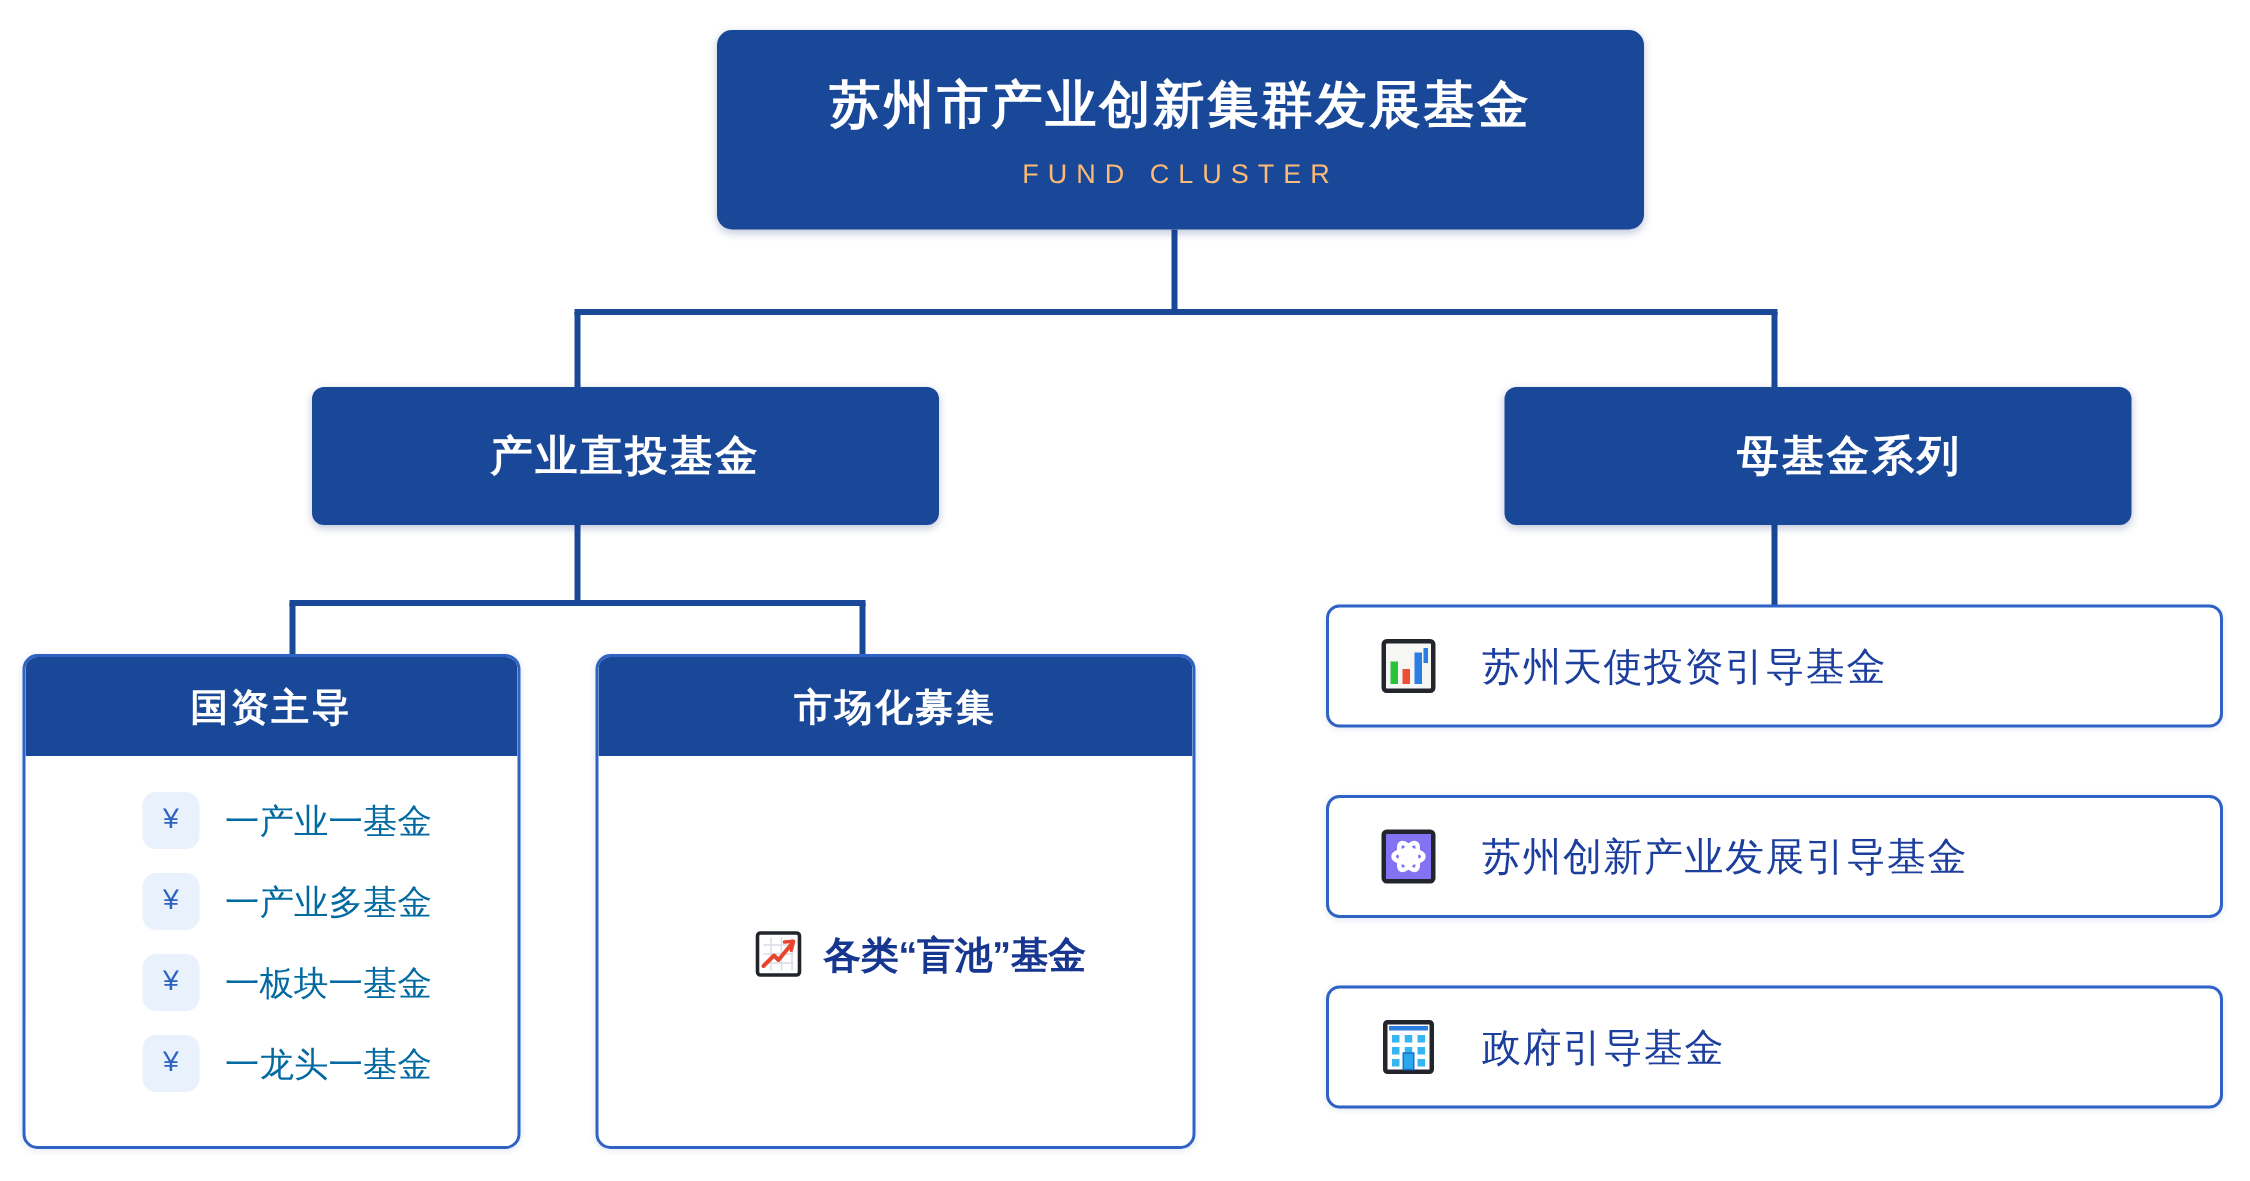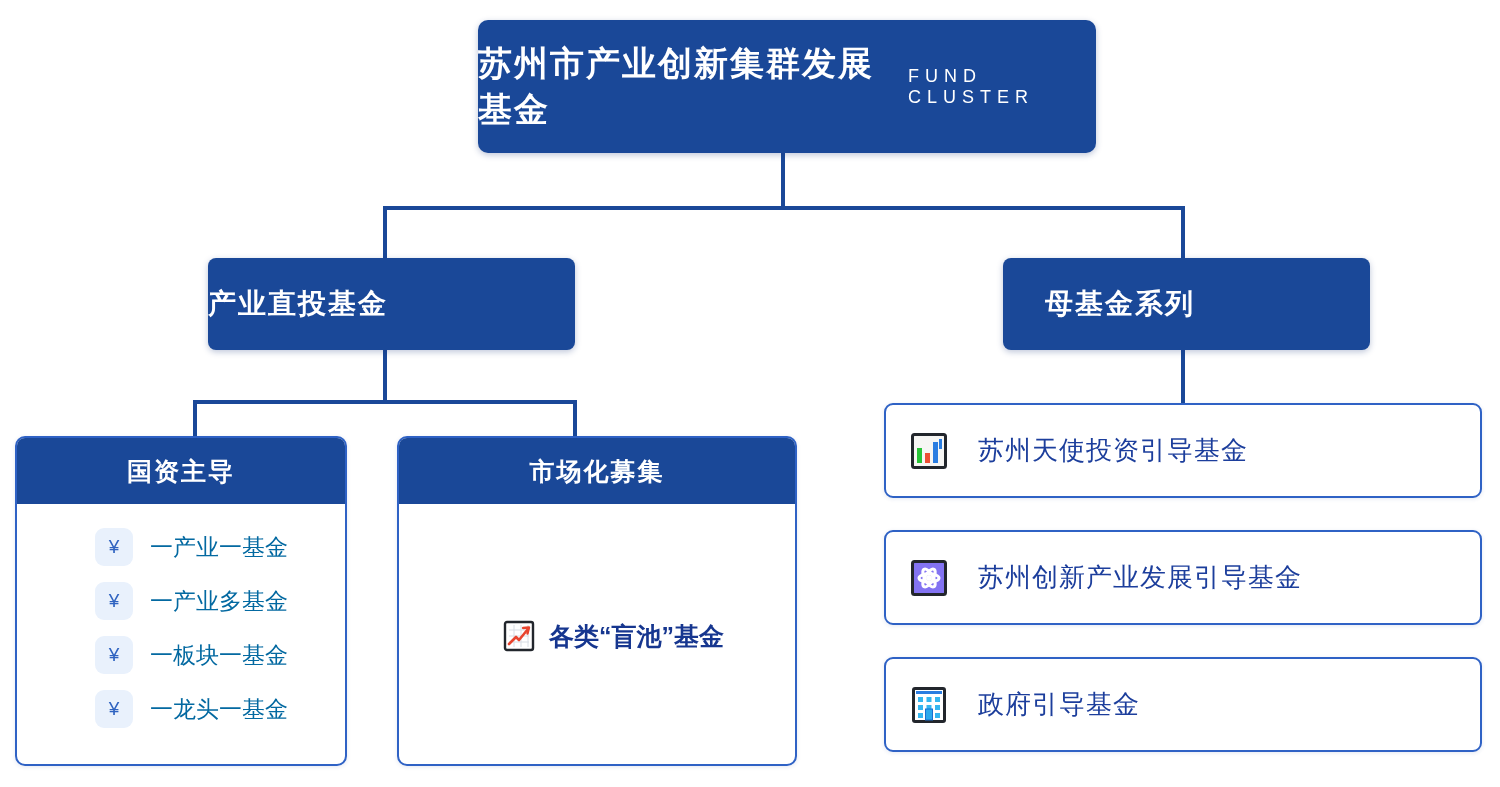--- a/index.html
+++ b/index.html
@@ -5,26 +5,26 @@
   * { margin: 0; padding: 0; box-sizing: border-box; }
   html,body { background:#ffffff; }
   body { font-family: "Liberation Sans", "DejaVu Sans", sans-serif; }
   .stage { position: relative; width: 1500px; height: 787px; background: #ffffff; overflow: hidden; }
 
   
   .line { position: absolute; background: #1A4898; }
 
   
   .node { position: absolute; background: #1A4898; border-radius: 10px;
-          display: flex; flex-direction: row; align-items: center; 
+          display: flex; flex-direction: column; align-items: center; justify-content: center;
           box-shadow: 0 2px 6px rgba(20,50,120,.28); }
   .root-box { left: 478px; top: 20px; width: 618px; height: 133px; gap: 13px; }
   .root-title { color: #ffffff; font-size: 34px; font-weight: bold; letter-spacing: 2px; }
-  .root-subtitle { color: #ffffff; font-size: 18px; letter-spacing: 6px; }
-  .lvl2-box { width: 367px; height: 92px; top: 258px; border-radius: 8px; font-family: Liberation Serif, serif; }
+  .root-subtitle { color: #fdba74; font-size: 18px; letter-spacing: 6px; }
+  .lvl2-box { width: 418px; height: 92px; top: 258px; border-radius: 8px; font-family: Liberation Serif, serif; }
   .lvl2-label { color: #ffffff; font-size: 28px; font-weight: bold; letter-spacing: 2px; }
   .direct-box { left: 208px; }
   .fof-box { left: 1003px; padding-left: 42px; }
 
   
   .card { position: absolute; background: #ffffff; border: 2px solid #2F62C5; border-radius: 10px;
           box-shadow: 0 1px 4px rgba(30,64,150,.12); overflow: hidden; }
   .guozi-card { left: 15px; top: 436px; width: 332px; height: 330px; }
   .market-card { left: 397px; top: 436px; width: 400px; height: 330px; }
   .card-header { height: 66px; background: #1A4898; display: flex; align-items: center; justify-content: center; }
@@ -32,24 +32,24 @@
   .guozi-body { padding: 24px 0 0 78px; display: flex; flex-direction: column; gap: 16px; }
   .fund-row { display: flex; align-items: center; gap: 17px; height: 38px; }
   .yen-chip { width: 38px; height: 38px; background: #E9F1FC; border-radius: 9px;
               display: flex; align-items: center; justify-content: center;
               color: #2F63C0; font-size: 19px; }
   .fund-label { color: #0369a1; font-size: 23px; }
   .market-body { height: 264px; display: flex; align-items: center; justify-content: center; gap: 14px; padding-left: 33px; }
   .market-label { color: #16368F; font-size: 25px; font-weight: bold; }
 
   
-  .fof-card { position: absolute; left: 884px; width: 598px; height: 95px; background: #ffffff;
+  .fof-card { position: absolute; left: 884px; width: 598px; height: 82px; background: #ffffff;
               border: 2px solid #2F62C5; border-radius: 9px;
               box-shadow: 0 1px 4px rgba(30,64,150,.12);
-              display: flex; align-items: center; gap: 30px; padding-left: 24px; font-family: Liberation Mono, monospace; }
+              display: flex; align-items: center; gap: 30px; padding-left: 34px; font-family: Liberation Mono, monospace; }
   .fof-card-label { color: #1C3E9C; font-size: 26px; font-weight: 500; letter-spacing: 1px; }
   .icon-box { flex: 0 0 auto; display: flex; align-items: center; justify-content: center; }
 </style>
 </head>
 <body>
 
 <div class="stage">
 
   <div class="line" style="left:781px; top:153px; width:4px; height:55px;"></div>
   <div class="line" style="left:383px; top:206px; width:802px; height:4px;"></div>

